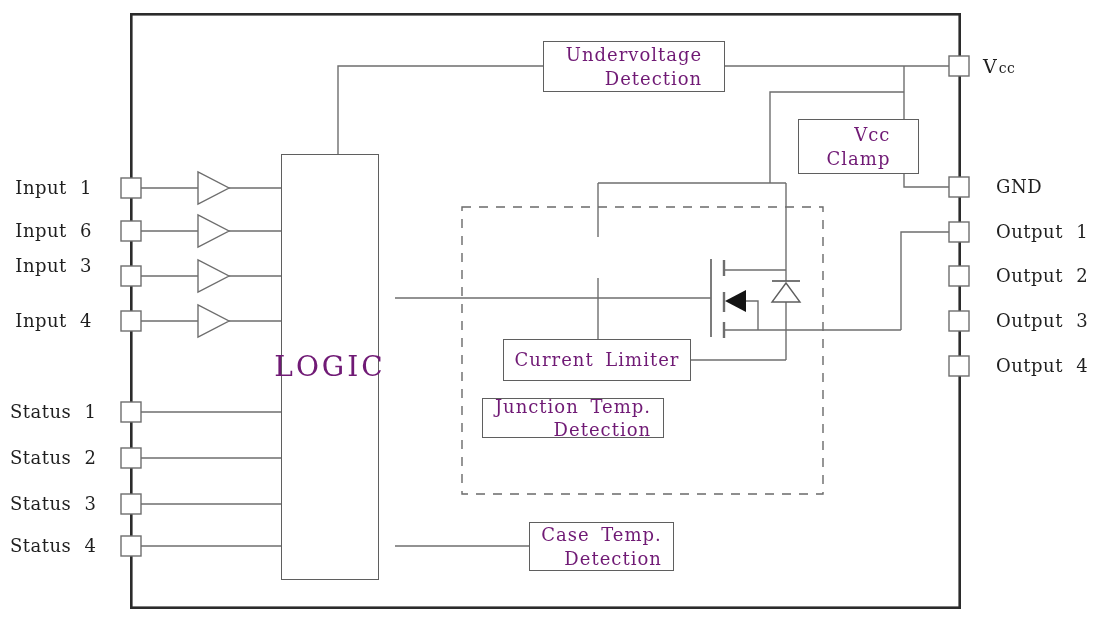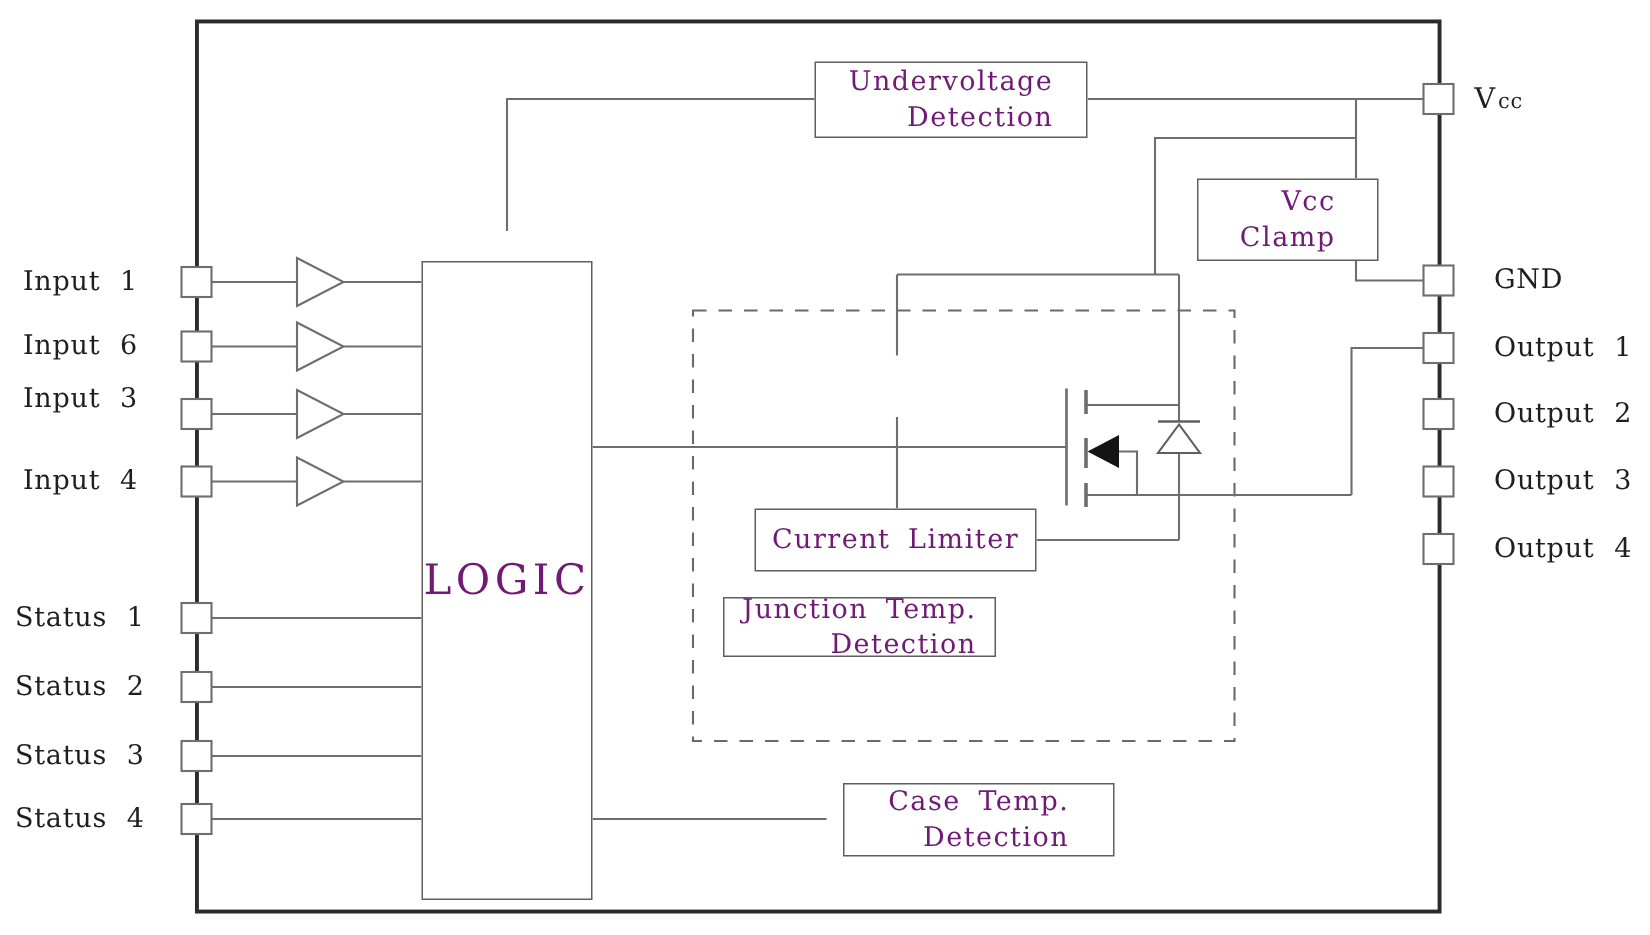--- a/index.html
+++ b/index.html
@@ -101,25 +101,25 @@
       <rect x="949" y="266" width="20" height="20"></rect>
       <rect x="949" y="311" width="20" height="20"></rect>
       <rect x="949" y="356" width="20" height="20"></rect>
     </g>
   </svg>
 
   <div class="box" style="left:543px; top:41px;  width:182px; height:51px;">Undervoltage
 Detection</div>
   <div class="box" style="left:798px; top:119px; width:121px; height:55px;">Vcc
 Clamp</div>
-  <div class="box logic-box" style="left:281px; top:154px; width:114px; height:426px;margin-top:20px;">LOGIC</div>
+  <div class="box logic-box" style="left:281px; top:154px; width:98px; height:426px;">LOGIC</div>
   <div class="box" style="left:503px; top:339px; width:188px; height:42px;">Current Limiter</div>
   <div class="box" style="left:482px; top:398px; width:182px; height:40px;">Junction Temp.
 Detection</div>
-  <div class="box" style="left:562px; top:522px; width:181px; height:49px;">Case Temp.
+  <div class="box" style="left:529px; top:522px; width:145px; height:49px;">Case Temp.
 Detection</div>
 
 
   <div class="lbl left" style="top:177px;">Input 1</div>
   <div class="lbl left" style="top:220px;">Input 6</div>
   <div class="lbl left" style="top:255px;">Input 3</div>
   <div class="lbl left" style="top:310px;">Input 4</div>
   <div class="lbl left" style="top:401px;">Status 1</div>
   <div class="lbl left" style="top:447px;">Status 2</div>
   <div class="lbl left" style="top:493px;">Status 3</div>

